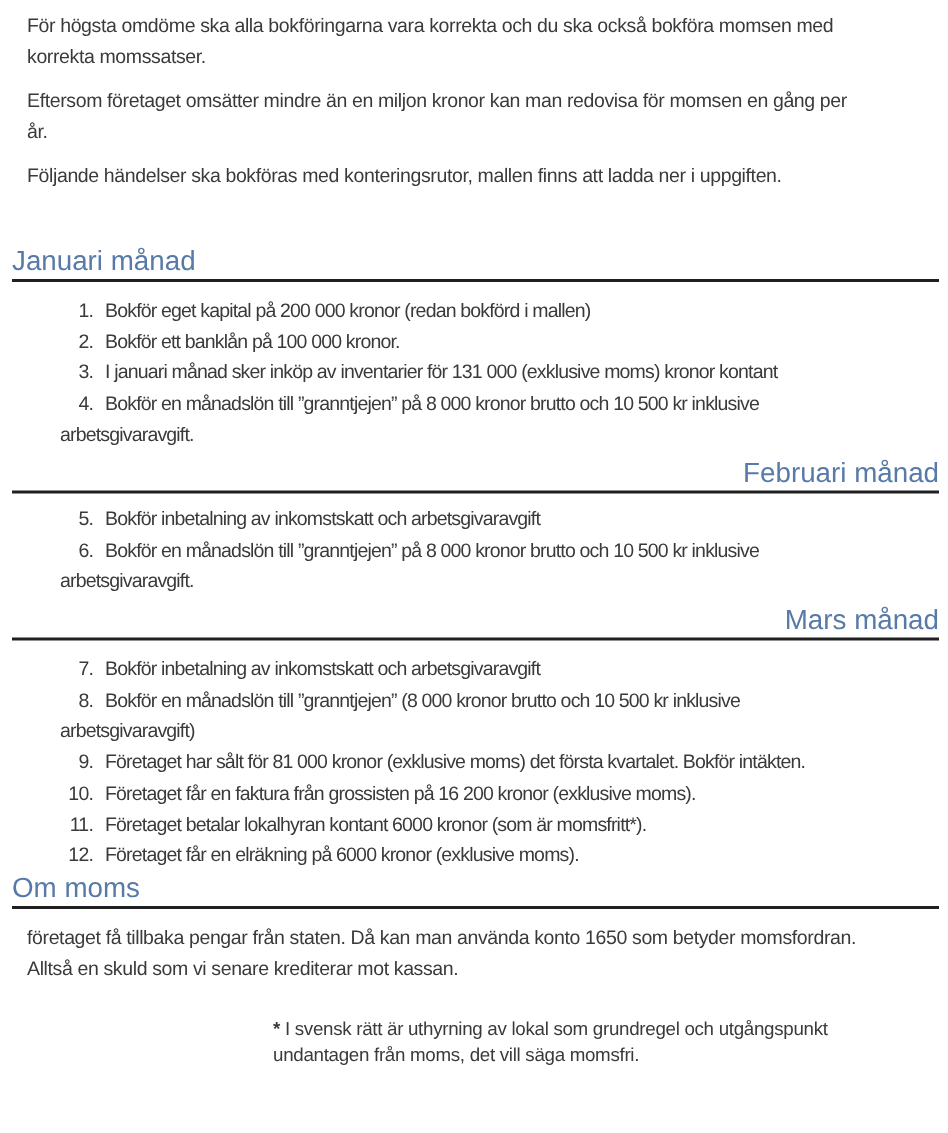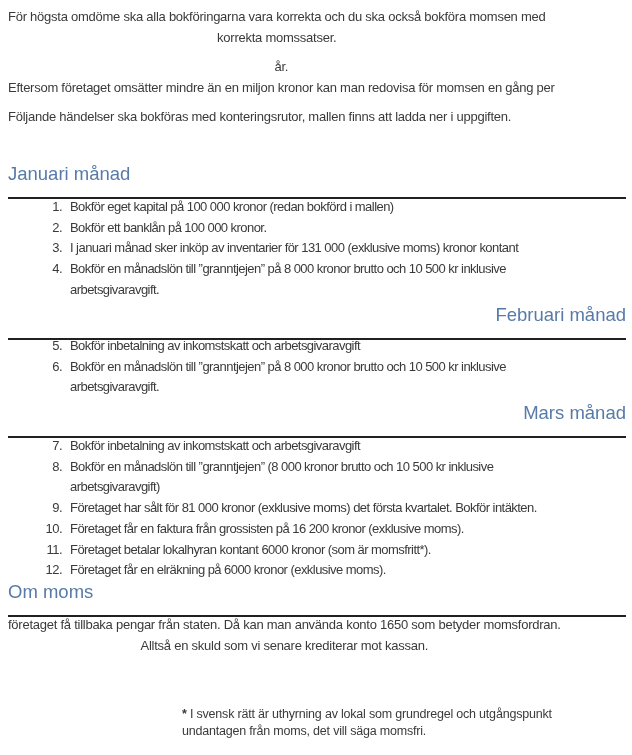--- a/index.html
+++ b/index.html
@@ -5,84 +5,84 @@
   html, body { margin: 0; padding: 0; }
   body {
     width: 632px; height: 755px;
     background: #ffffff;
     font-family: "Liberation Sans", sans-serif;
     color: var(--body-text, #3a3a3a);
     position: relative;
     overflow: hidden;
   }
   .para {
-    position: absolute; left: 8px;
-    font-size: 13px; letter-spacing: -0.25px; line-height: 21px; text-align: center;
+    position: absolute; left: 18px;
+    font-size: 13px; letter-spacing: -0.25px; line-height: 21px;
   }
   .para .ln { white-space: nowrap; }
   #p1 { top: 6px; }
   #p2 { top: 56px; }
   #p3 { top: 106px; }
 
   .heading {
     position: absolute; left: 8px; right: 6px;
     font-size: 18.5px; line-height: 22px; font-weight: 400;
     color: var(--heading-text, #587aa8);
     border-bottom: 2px solid var(--heading-rule, #202020);
-    padding-bottom: 12px;
+    padding-bottom: 1px;
     white-space: nowrap;
   }
   #h-jan  { top: 163px; }
   #h-feb  { top: 304px; text-align: right; }
   #h-mars { top: 402px; text-align: right; }
   #h-om   { top: 581px; }
 
   .list { position: absolute; left: 8px; right: 0; }
   #list1 { top: 197px; }
   #list2 { top: 336px; }
   #list3 { top: 436px; }
   .li { display: flex; line-height: 20.7px; font-size: 13px; letter-spacing: -0.55px; }
   .li .num { flex: none; width: 54px; text-align: right; }
   .li .txt { margin-left: 8px; white-space: nowrap; }
-  .li-cont { margin-left: 62px; line-height: 20.7px; font-size: 13px; letter-spacing: -0.55px; white-space: nowrap; }
+  .li-cont { margin-left: 32px; line-height: 20.7px; font-size: 13px; letter-spacing: -0.55px; white-space: nowrap; }
 
   #om-para { top: 614px; }
 
   .footnote {
-    position: absolute; left: 182px; top: 706px; width: 420px;
+    position: absolute; left: 182px; top: 678px; width: 420px;
     font-size: 12.5px; line-height: 16.5px; letter-spacing: -0.2px;
   }
   .footnote .ln { white-space: nowrap; }
   .fn-star { font-weight: 700; }
 </style>
 </head>
 <body>
 
 <div class="page">
 
   <div class="para" id="p1">
     <div class="ln">För högsta omdöme ska alla bokföringarna vara korrekta och du ska också bokföra momsen med</div>
     <div class="ln">korrekta momssatser.</div>
   </div>
 
   <div class="para" id="p2">
+    <div class="ln">Eftersom företaget omsätter mindre än en miljon kronor kan man redovisa för momsen en gång per</div>
     <div class="ln">år.</div>
-    <div class="ln">Eftersom företaget omsätter mindre än en miljon kronor kan man redovisa för momsen en gång per</div>
   </div>
 
   <div class="para" id="p3">
     <div class="ln">Följande händelser ska bokföras med konteringsrutor, mallen finns att ladda ner i uppgiften.</div>
   </div>
 
   <div class="heading" id="h-jan">Januari månad</div>
 
   <div class="list" id="list1">
     <div class="li">
       <span class="num">1.</span>
-      <span class="txt">Bokför eget kapital på 100 000 kronor (redan bokförd i mallen)</span>
+      <span class="txt">Bokför eget kapital på 200 000 kronor (redan bokförd i mallen)</span>
     </div>
     <div class="li">
       <span class="num">2.</span>
       <span class="txt">Bokför ett banklån på 100 000 kronor.</span>
     </div>
     <div class="li">
       <span class="num">3.</span>
       <span class="txt">I januari månad sker inköp av inventarier för 131 000 (exklusive moms) kronor kontant</span>
     </div>
     <div class="li">

